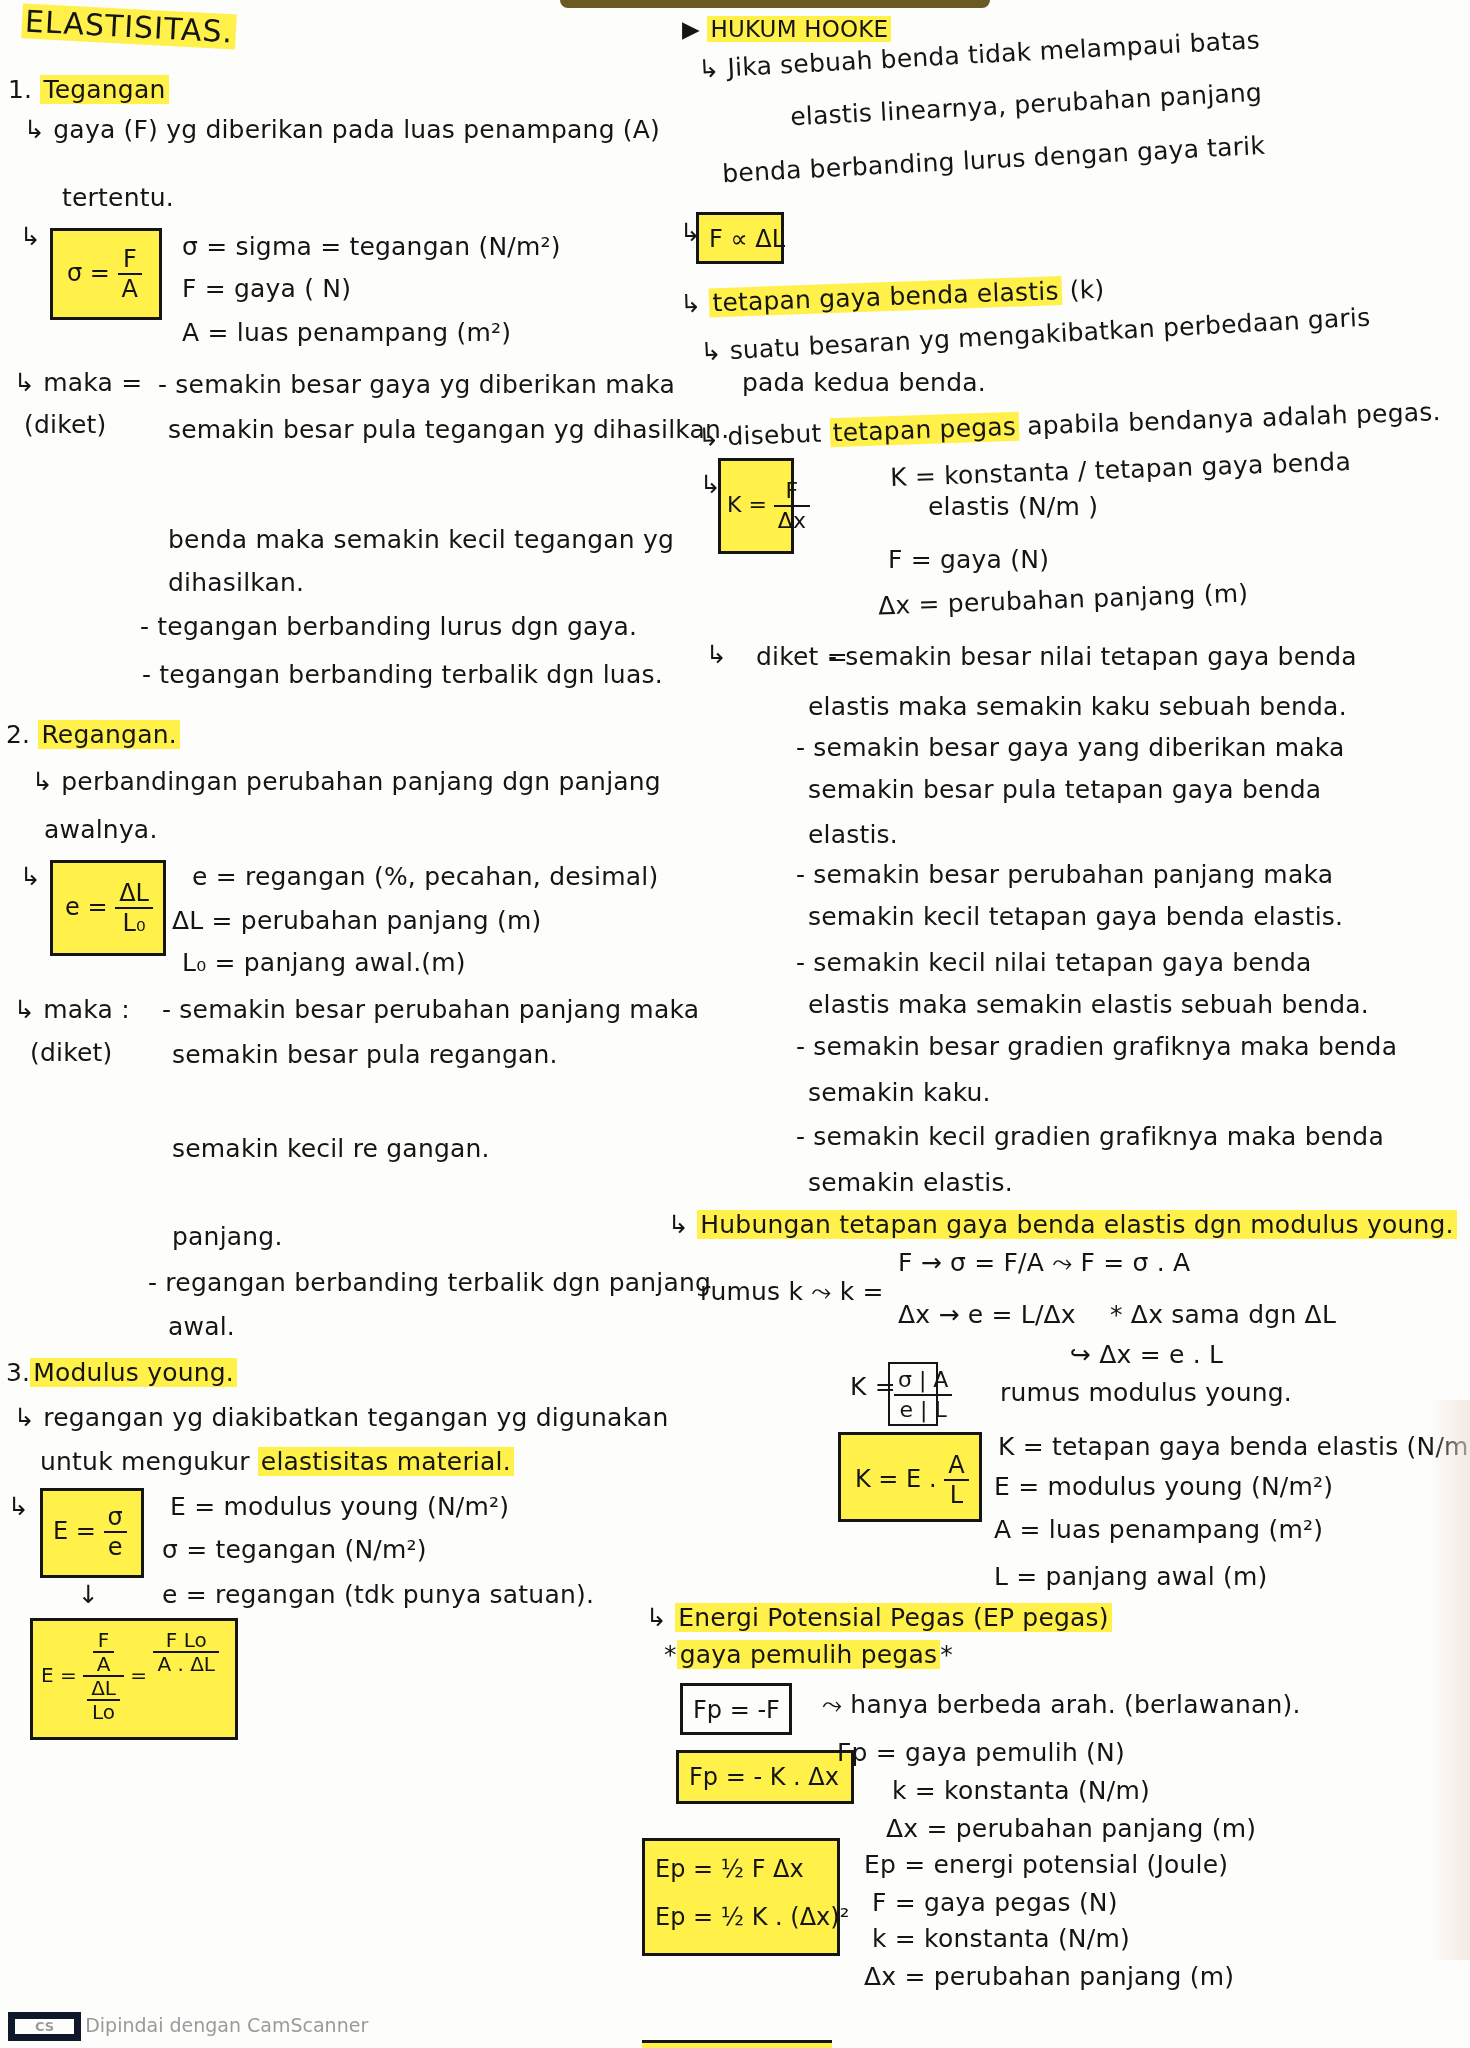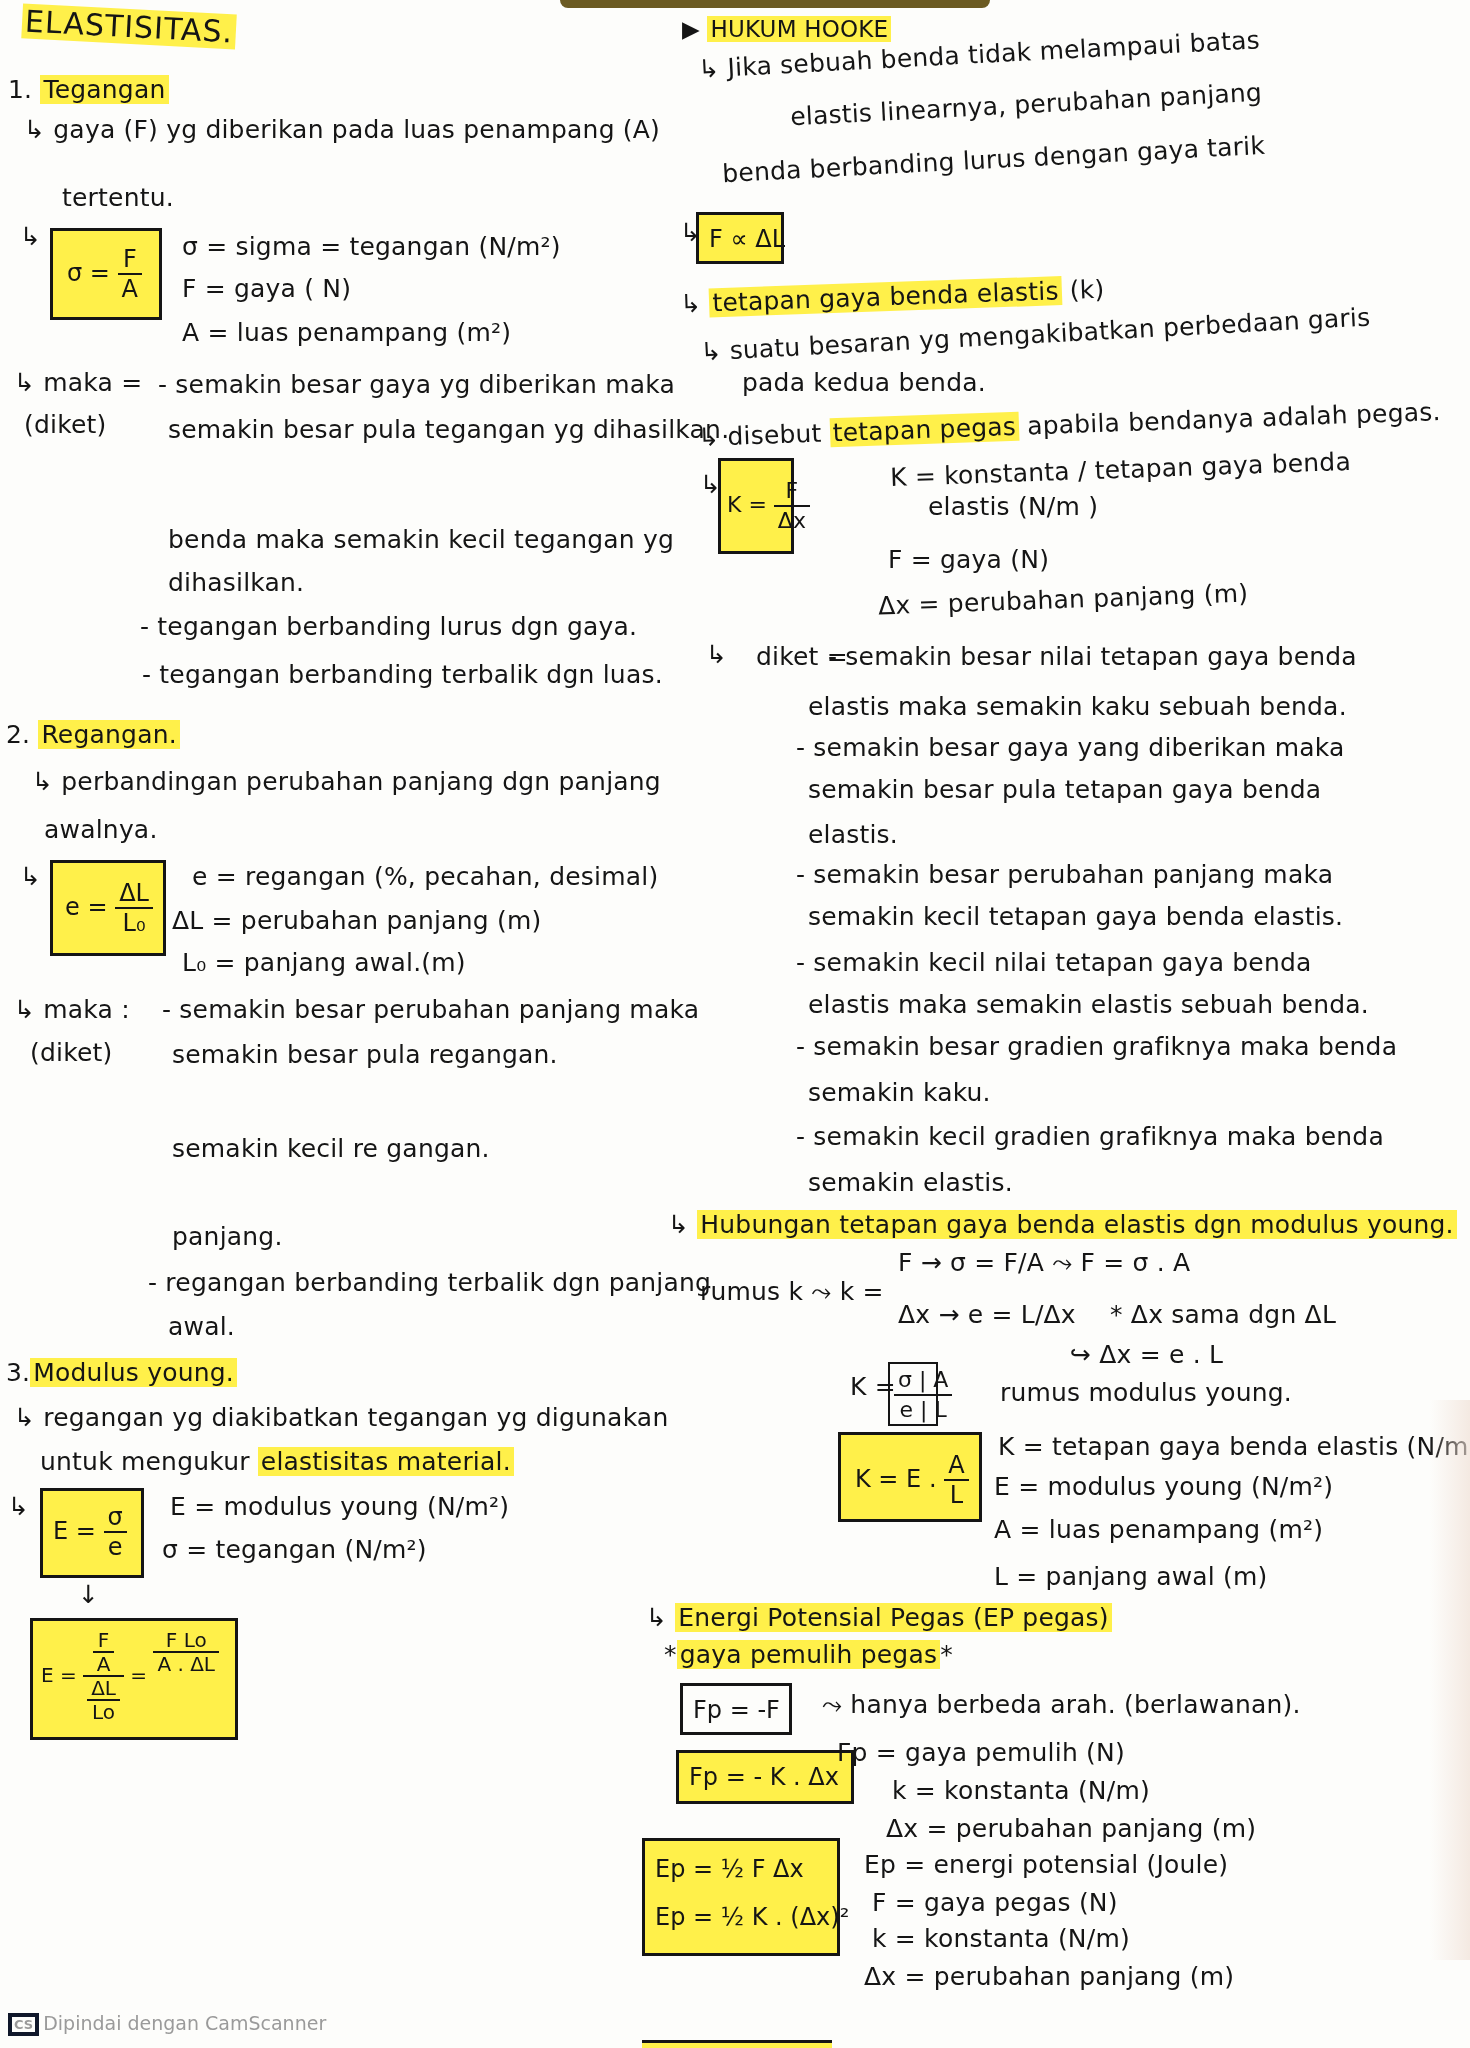--- a/index.html
+++ b/index.html
@@ -11,21 +11,21 @@
   .hl { background: #fff04a; padding: 0 3px; }
   .title { font-size: 30px; letter-spacing: 1px; }
   .box { position: absolute; border: 3px solid #151515; }
   .box.yellow { background: #fff04a; }
   .formula { position: absolute; font-size: 24px; line-height: 28px; white-space: nowrap; }
   .frac { display: inline-block; vertical-align: middle; text-align: center; }
   .frac .num { display: block; border-bottom: 2px solid #151515; padding: 0 4px; }
   .frac .den { display: block; padding: 0 4px; }
   .strike { text-decoration: line-through; }
   .footer { position: absolute; left: 8px; top: 2012px; font-size: 19px; color: #9a9a9a; white-space: nowrap; }
-  .cs-logo { display: inline-block; border: 4px solid #0f172a; font-size: 13px; font-weight: bold; padding: 0 2px; margin-right: 4px; vertical-align: middle; }
+  .cs-logo { display: inline-block; border: 7px solid #0f172a; font-size: 13px; font-weight: bold; padding: 0 20px; margin-right: 4px; vertical-align: middle; }
   .edge-shadow { position: absolute; right: 0; top: 1400px; width: 40px; height: 560px; background: linear-gradient(to right, rgba(255,255,255,0), rgba(240,225,215,0.7)); }
 </style>
 </head>
 <body>
 
 <div class="page">
   <div class="top-band"></div>
 
   <div class="t title" style="left:22px;top:12px;transform:rotate(3deg);"><span class="hl">ELASTISITAS.</span></div>
 
@@ -88,20 +88,21 @@
   <div class="t" style="left:40px;top:1447px;"><span>untuk mengukur </span><span class="hl">elastisitas material.</span></div>
   <div class="t" style="left:8px;top:1492px;">↳</div>
   <div class="box yellow" style="left:40px;top:1488px;width:104px;height:90px;">
     <div class="formula" style="left:10px;top:12px;">
       <span>E =</span>
       <span class="frac"><span class="num">σ</span><span class="den">e</span></span>
     </div>
   </div>
   <div class="t" style="left:170px;top:1492px;">E = modulus young (N/m²)</div>
   <div class="t" style="left:162px;top:1535px;">σ = tegangan (N/m²)</div>
+  <div class="t" style="left:162px;top:1580px;">e = regangan (tdk punya satuan).</div>
   <div class="t" style="left:78px;top:1580px;">↓</div>
 
   <div class="box yellow" style="left:30px;top:1618px;width:208px;height:122px;">
     <div class="formula" style="left:8px;top:8px;font-size:20px;line-height:22px;">
       <span>E =</span>
       <span class="frac">
         <span class="num"><span class="frac"><span class="num">F</span><span class="den">A</span></span></span>
         <span class="den"><span class="frac"><span class="num">ΔL</span><span class="den">Lo</span></span></span>
       </span>
       <span>=</span>

